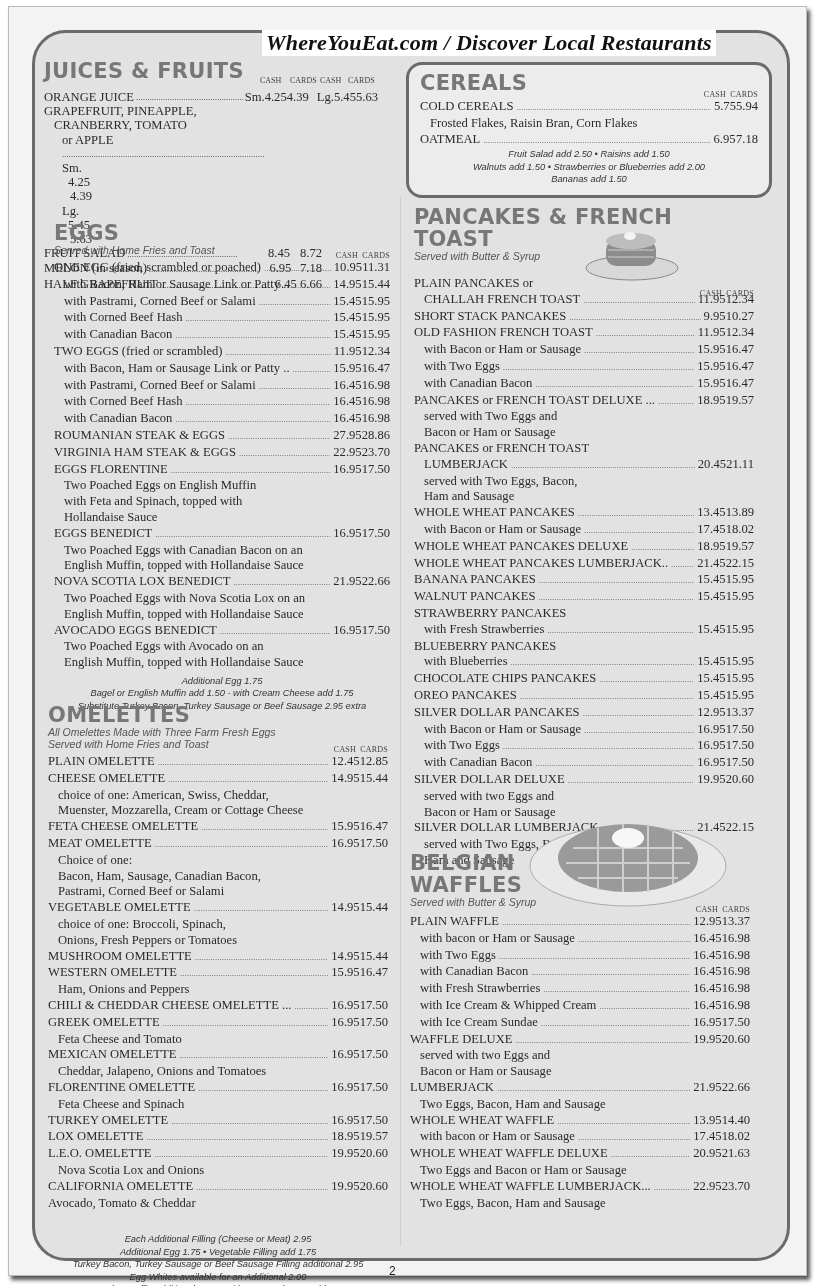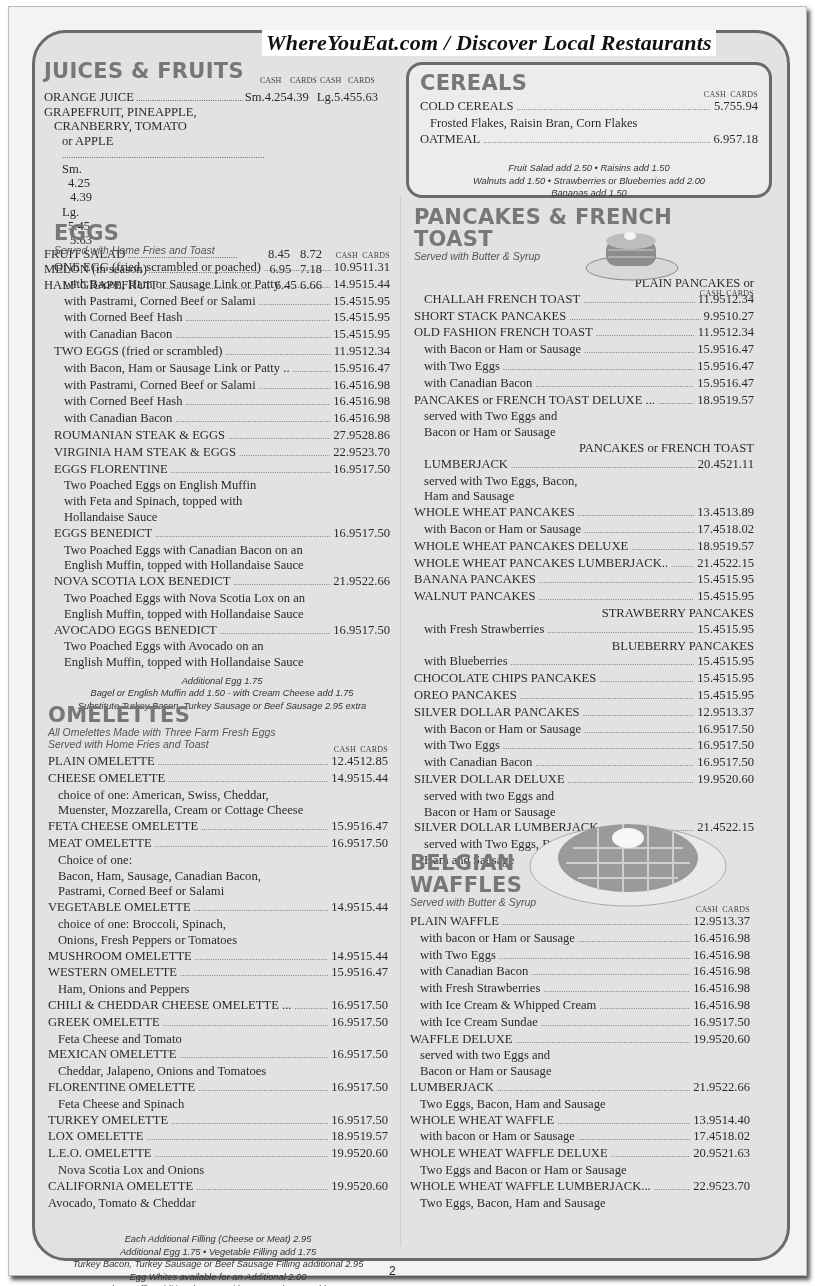--- a/index.html
+++ b/index.html
@@ -12,21 +12,21 @@
   .subtitle{font-family:"Liberation Sans",sans-serif;font-style:italic;font-size:10.5px;color:#555;line-height:12px;}
   .colhdr{display:flex;justify-content:flex-end;font-size:8px;color:#444;letter-spacing:0.2px;line-height:9px;}
   .colhdr span{display:inline-block;width:32px;text-align:right;}
   .row{display:flex;align-items:baseline;font-size:12.6px;line-height:15.8px;white-space:nowrap;}
   .row .name{flex:0 0 auto;}
   .row .dots{flex:1 1 auto;overflow:hidden;margin:0 3px;color:#555;font-size:9px;}
   .row .dots::before{content:"................................................................................................................................................";}
   .row .p{display:inline-block;width:32px;text-align:right;}
   .row.sub{padding-left:10px;}
   .desc{font-size:12.6px;line-height:15.8px;padding-left:10px;white-space:nowrap;}
-  .desc.noind{padding-left:0;text-align:right;}
+  .desc.noind{padding-left:0;}
   .note{font-family:"Liberation Sans",sans-serif;font-style:italic;font-size:9.3px;text-align:center;line-height:12.5px;color:#333;}
   .juice-row{display:flex;align-items:baseline;font-size:12.6px;line-height:14.2px;white-space:nowrap;}
   .juice-row .dots{flex:1 1 auto;overflow:hidden;margin:0 2px;font-size:9px;}
   .juice-row .dots::before{content:"..........................................................................................";}
   .juice-row .sz{display:inline-block;width:22px;text-align:left;}
   .juice-row .p{display:inline-block;width:32px;text-align:right;}
   .cereal-box{position:absolute;left:406px;top:62px;width:360px;height:130px;border:3px solid #6a6a6a;border-radius:16px;background:#ececec;}
   .img-pancake{position:absolute;left:584px;top:226px;width:96px;height:56px;}
   .img-waffle{position:absolute;left:528px;top:808px;width:200px;height:100px;}
   .page-num{position:absolute;left:389px;top:1264px;font-family:"Liberation Sans",sans-serif;font-size:12px;color:#222;}
@@ -42,21 +42,21 @@
 <div class="site-title">WhereYouEat.com / Discover Local Restaurants</div>
 
 <div class="section" style="left:44px;top:60px;width:334px;">
   <div class="sec-head">JUICES &amp; FRUITS</div>
   <div style="position:relative;height:9px;font-size:8px;color:#444;">
     <span style="position:absolute;left:216px;top:-6px;">CASH</span>
     <span style="position:absolute;left:246px;top:-6px;">CARDS</span>
     <span style="position:absolute;left:276px;top:-6px;">CASH</span>
     <span style="position:absolute;left:304px;top:-6px;">CARDS</span>
   </div>
-  <div class="juice-row" style="margin-top:-1px;">
+  <div class="juice-row" style="margin-top:-1px;align-items:center;">
     <span>ORANGE JUICE</span>
       <span class="dots"></span>
     <span class="sz">Sm.</span>
     <span class="p" style="width:28px">4.25</span>
     <span class="p" style="width:30px">4.39</span>
     <span class="sz" style="margin-left:8px;width:18px">Lg.</span>
     <span class="p" style="width:28px">5.45</span>
     <span class="p" style="width:30px">5.63</span>
   </div>
   <div class="juice-row">
@@ -111,21 +111,21 @@
       <span class="p">5.75</span>
       <span class="p">5.94</span>
     </div>
   <div class="desc">Frosted Flakes, Raisin Bran, Corn Flakes</div>
   <div class="row">
       <span class="name">OATMEAL</span>
       <span class="dots"></span>
       <span class="p">6.95</span>
       <span class="p">7.18</span>
     </div>
-  <div class="note" style="margin-top:14px;">Fruit Salad add 2.50 • Raisins add 1.50</div>
+  <div class="note" style="margin-top:0;">Fruit Salad add 2.50 • Raisins add 1.50</div>
   <div class="note">Walnuts add 1.50 • Strawberries or Blueberries add 2.00</div>
   <div class="note">Bananas add 1.50</div>
 </div>
 
 <div class="section" style="left:54px;top:222px;width:336px;" id="eggs">
     <div class="sec-head">EGGS</div>
     <div class="subtitle">Served with Home Fries and Toast</div>
     <div class="colhdr" style="margin-top: -5px;">
       <span>CASH</span>
       <span>CARDS</span>

